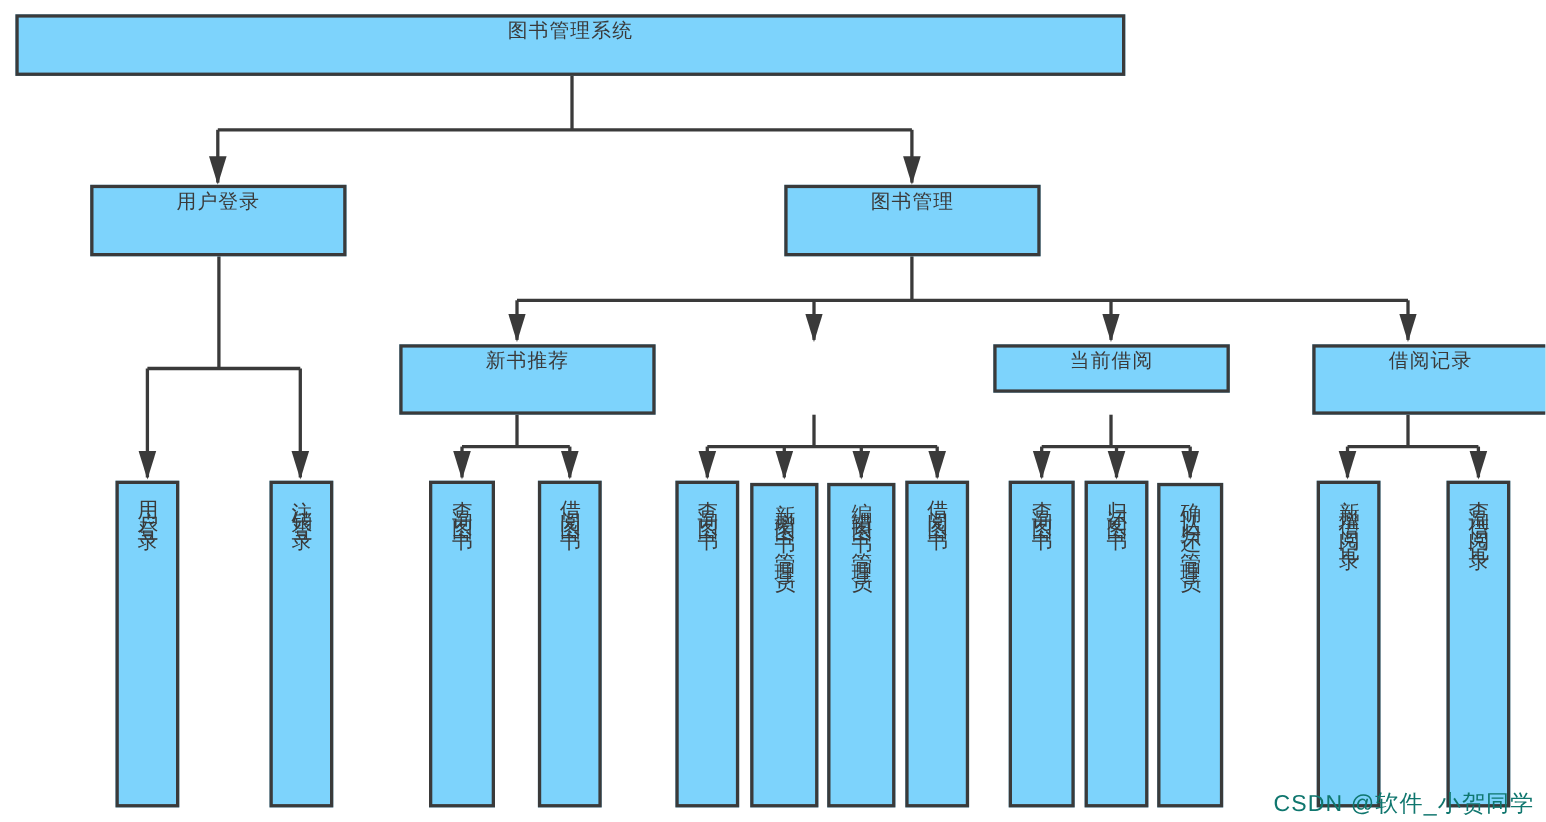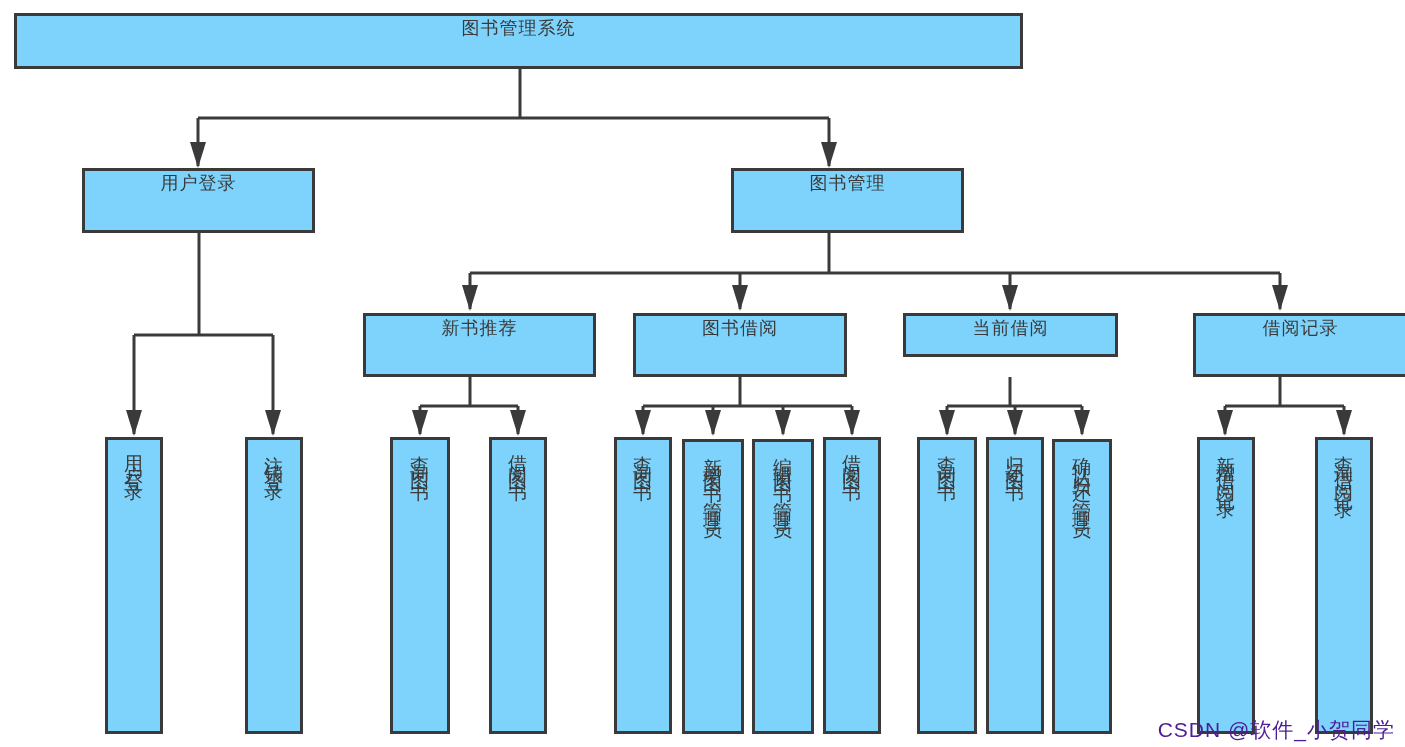--- a/index.html
+++ b/index.html
@@ -12,21 +12,21 @@
     position:absolute; box-sizing:border-box; background:#7dd3fc;
     border:3px solid #3a3a3a; display:flex; align-items:flex-start; justify-content:center;
   }
   .hlabel { font-size:18px; letter-spacing:1px; white-space:nowrap; }
   .vlabel {
     writing-mode:vertical-rl; text-orientation:mixed;
     font-size:19px; letter-spacing:9px; line-height:1;
   }
   .watermark {
     position:absolute; top:716px; right:10px; width:300px; text-align:right;
-    font-size:21px; color:#4c1d95; letter-spacing:1px; white-space:nowrap;
+    font-size:21px; color:#0f766e; letter-spacing:1px; white-space:nowrap;
   }
 </style>
 </head>
 <body>
 
 <div class="canvas">
 
   <svg class="connectors" viewBox="0 0 1405 747" xmlns="http://www.w3.org/2000/svg">
     <defs>
       <marker id="arw" viewBox="0 0 26 18" refX="24" refY="9" markerWidth="26" markerHeight="18" markerUnits="userSpaceOnUse" orient="auto">
@@ -91,29 +91,26 @@
     </g>
   </svg>
 
   <div class="node" style="left:14px; top:13px; width:1009px; height:56px;">
     <span class="hlabel">图书管理系统</span>
   </div>
 
   <div class="node" style="left:82px; top:168px; width:233px; height:65px;">
     <span class="hlabel">用户登录</span>
   </div>
-  <div class="node" style="left:713px; top:168px; width:233px; height:65px;margin-left:18px;">
+  <div class="node" style="left:713px; top:168px; width:233px; height:65px;">
     <span class="hlabel">图书管理</span>
   </div>
 
   <div class="node" style="left:363px; top:313px; width:233px; height:64px;">
     <span class="hlabel">新书推荐</span>
-  </div>
-  <div class="node" style="left:633px; top:313px; width:214px; height:64px;">
-    <span class="hlabel">图书借阅</span>
   </div>
   <div class="node" style="left:903px; top:313px; width:215px; height:44px;">
     <span class="hlabel">当前借阅</span>
   </div>
   <div class="node" style="left:1173px; top:313px; width:215px; height:64px;margin-left:20px;">
     <span class="hlabel">借阅记录</span>
   </div>
 
   <div class="node" style="left:105px; top:437px; width:58px; height:297px;">
     <span class="vlabel">用户登录</span>

